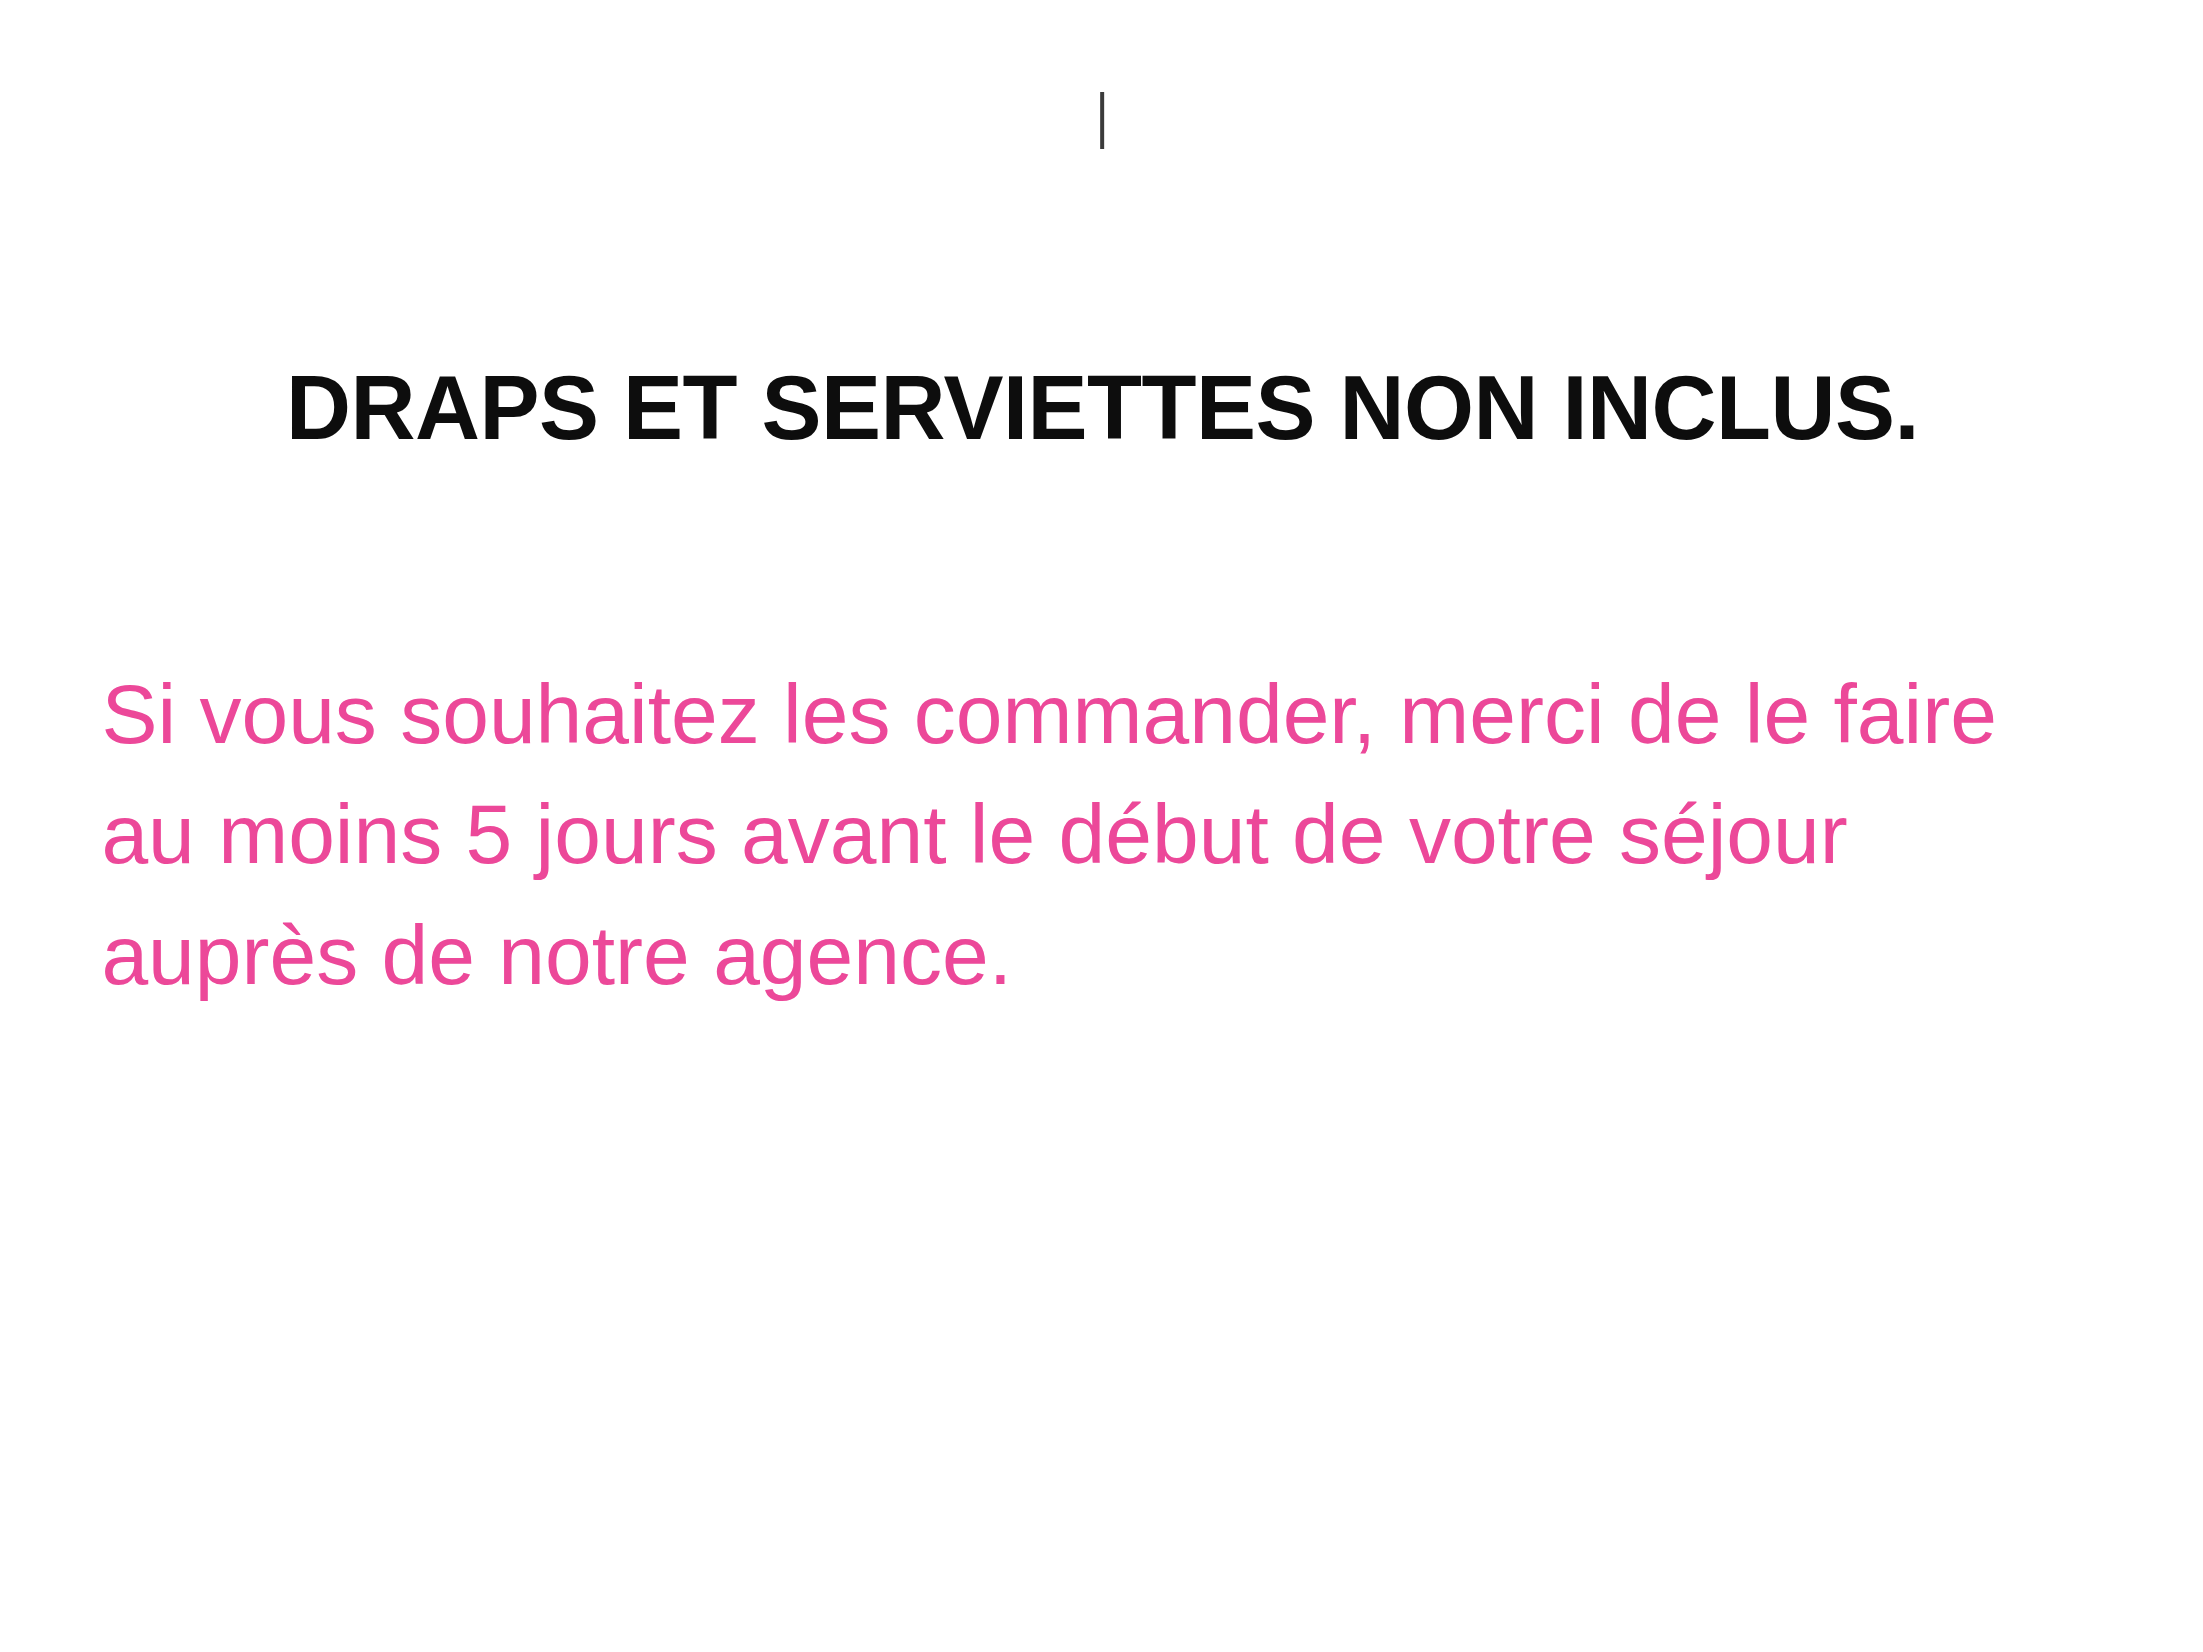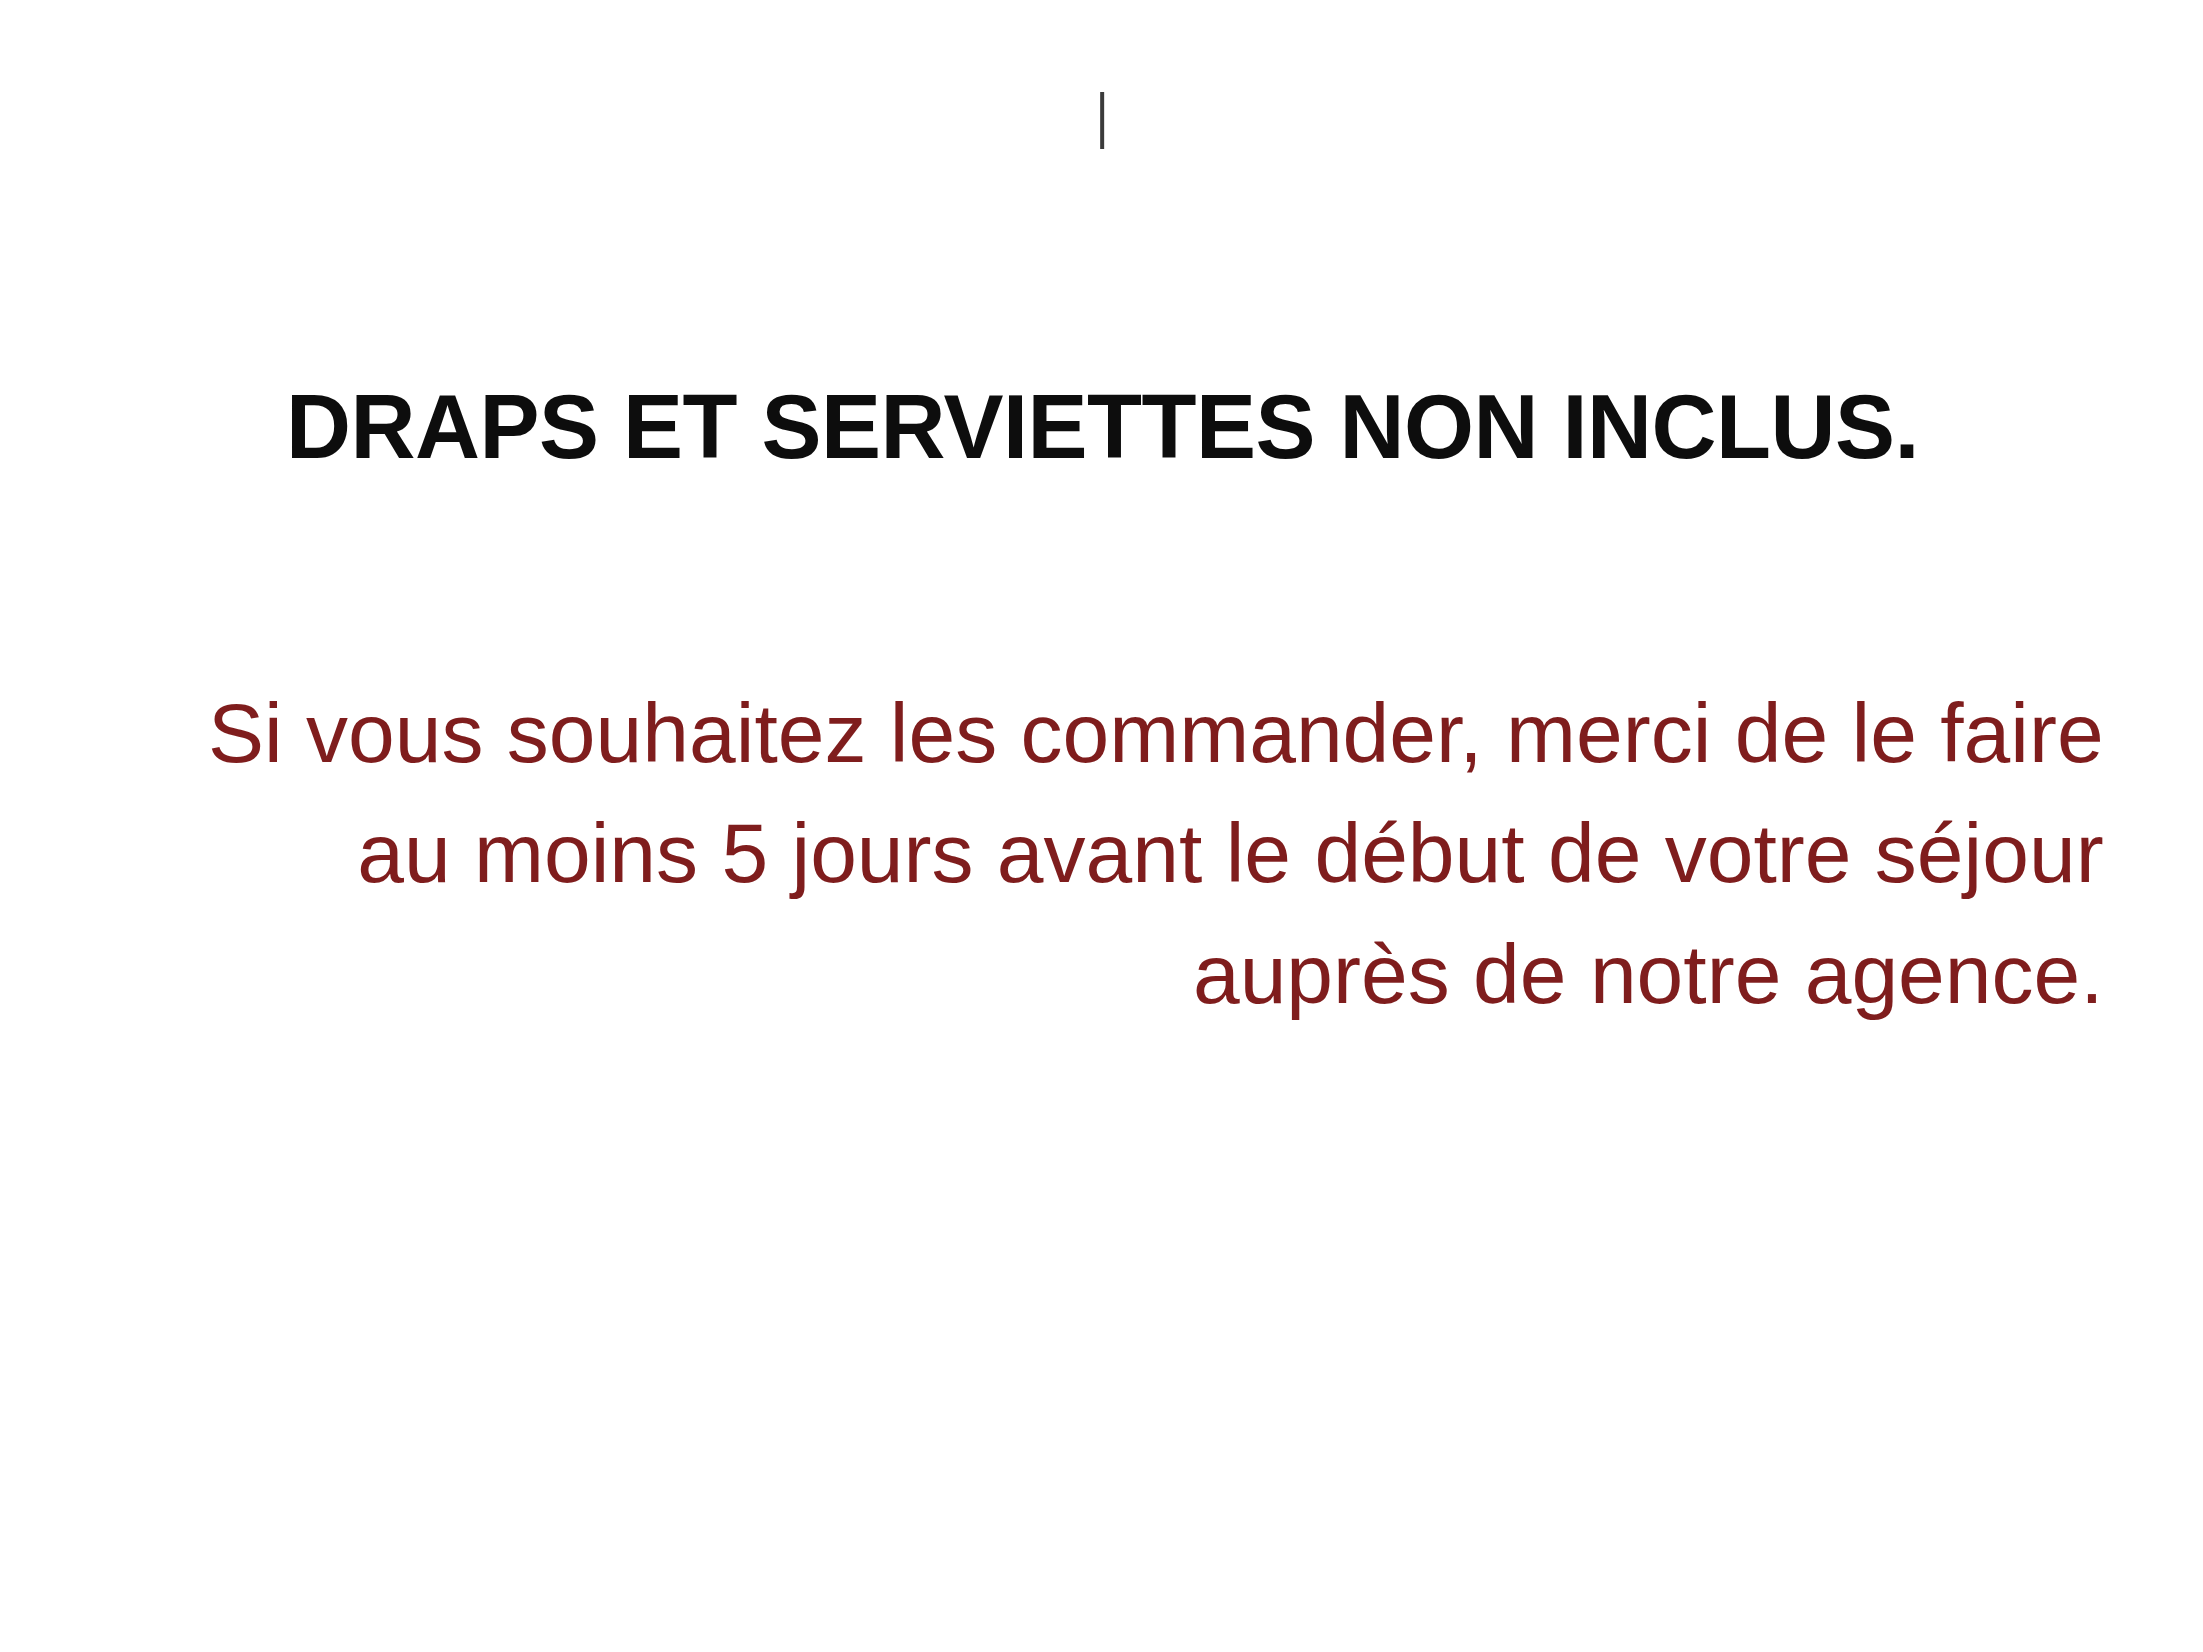--- a/index.html
+++ b/index.html
@@ -31,21 +31,21 @@
     top: 92px;
     left: 50%;
     transform: translateX(-50%);
     width: 3.7px;
     height: 57px;
     background: #3b3b3b;
   }
 
   .body-block {
     position: absolute;
-    top: 376px;
+    top: 357px;
     left: 83px;
     width: 2039px;
     text-align: center;
   }
 
   .headline {
     font-size: 90px;
     font-weight: bold;
     letter-spacing: -0.5px;
     line-height: 1.15;
@@ -56,22 +56,22 @@
 
   .spacer-line {
     height: 138px;
   }
 
   .paragraph {
     font-size: 84px;
     font-weight: 400;
     line-height: 1.44;
     margin: 0;
-    text-align: right;
-    color: #7f1d1d;
+    text-align: left;
+    color: #ec4899;
     padding: 0 18.4px;
   }
 </style>
 </head>
 <body>
 
 <div class="slide">
 
   <div class="top-caret"></div>
 

